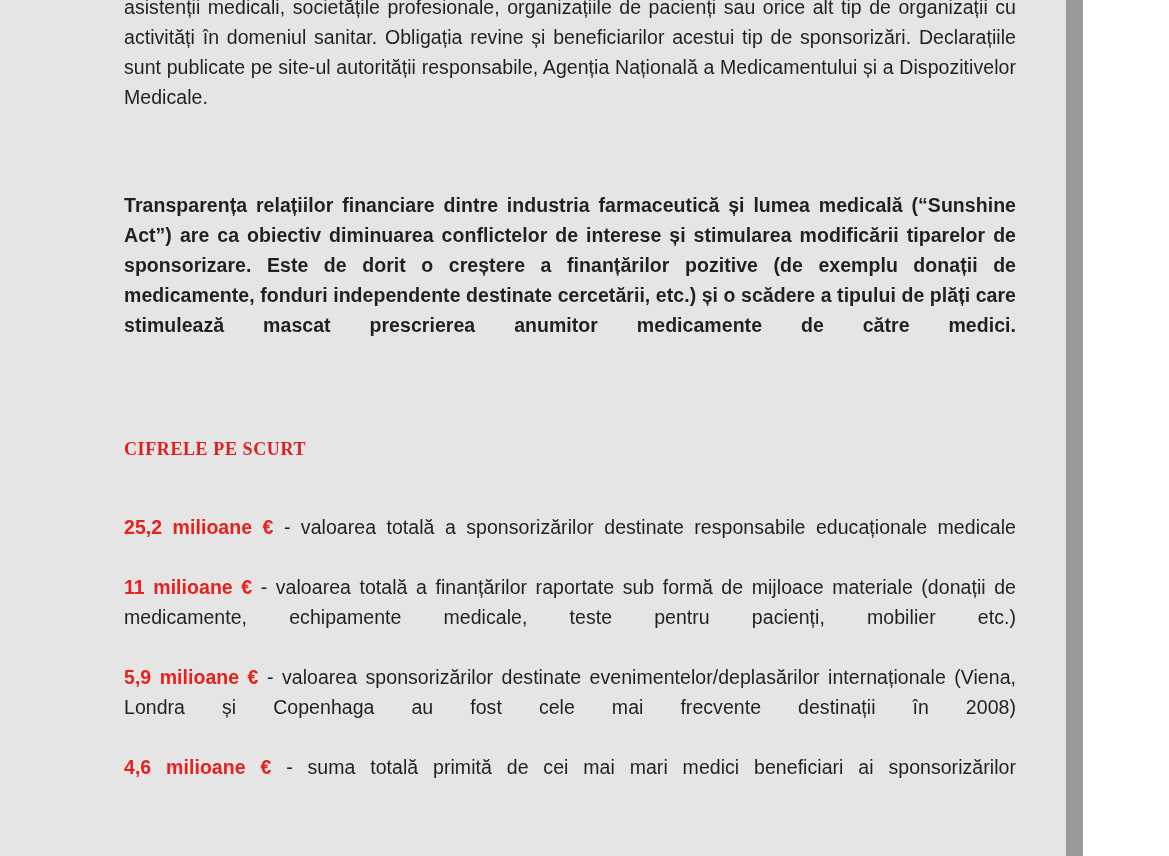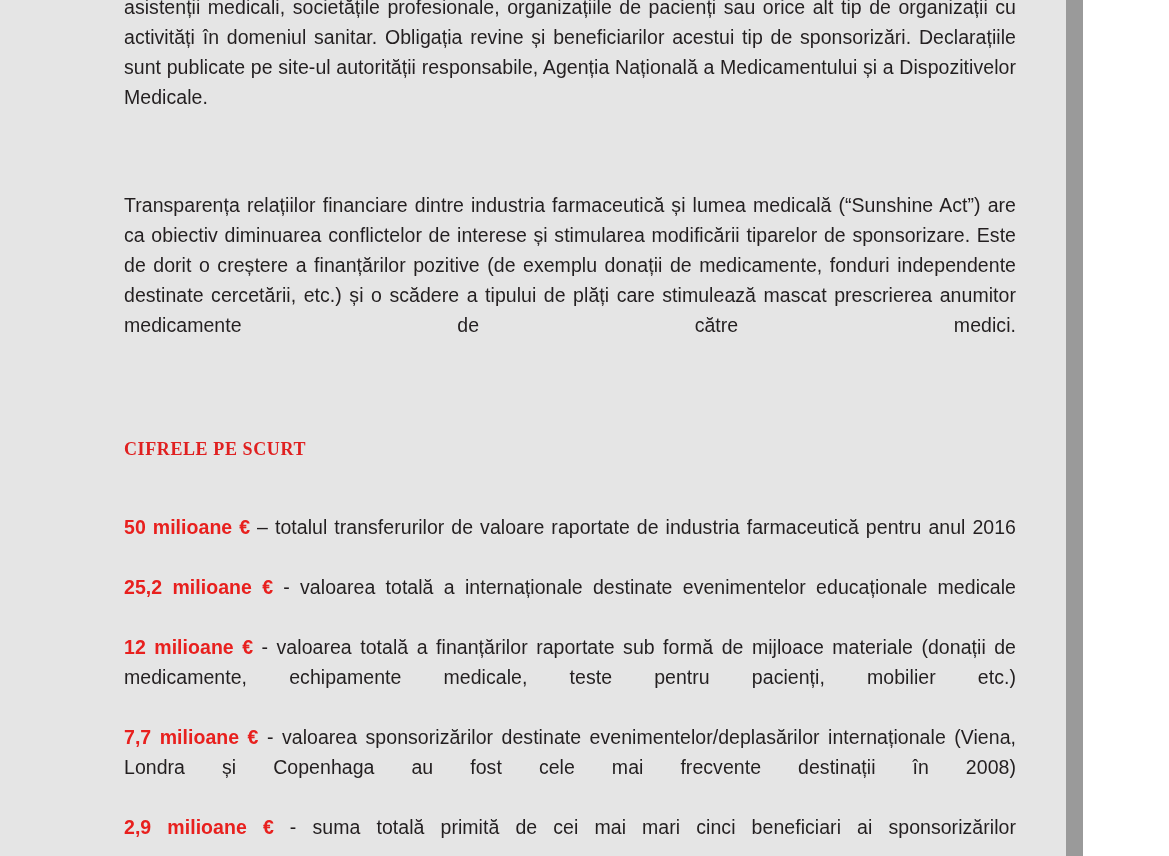--- a/index.html
+++ b/index.html
@@ -44,20 +44,21 @@
     letter-spacing: 0.05px;
   }
 
   
   #para-1 {
     margin-top: -8px;
   }
 
   #para-2 {
     margin-top: 48px;
+    font-weight: bold;
   }
 
   .section-heading {
     font-family: "Liberation Serif", "DejaVu Serif", serif;
     font-weight: bold;
     font-size: 18px;
     line-height: 32px;
     color: #e02020;
     letter-spacing: 0.6px;
     margin: 0;
@@ -106,38 +107,35 @@
   <div id="content">
 
     <p class="para" id="para-1">asistenții medicali, societățile profesionale, organizațiile de pacienți sau orice alt tip de organizații cu activități în domeniul sanitar. Obligația revine și beneficiarilor acestui tip de sponsorizări. Declarațiile sunt publicate pe site-ul autorității responsabile, Agenția Națională a Medicamentului și a Dispozitivelor Medicale.</p>
 
     <p class="para" id="para-2">Transparența relațiilor financiare dintre industria farmaceutică și lumea medicală (“Sunshine Act”) are ca obiectiv diminuarea conflictelor de interese și stimularea modificării tiparelor de sponsorizare. Este de dorit o creștere a finanțărilor pozitive (de exemplu donații de medicamente, fonduri independente destinate cercetării, etc.) și o scădere a tipului de plăți care stimulează mascat prescrierea anumitor medicamente de către medici.</p>
 
     <h2 class="section-heading">CIFRELE PE SCURT</h2>
 
     <ul id="stats-list">
 
+
       <li class="stat-item">
-        <span class="stat-amount">50 milioane €</span><span class="stat-desc"> – totalul transferurilor de valoare raportate de industria farmaceutică pentru anul 2016</span>
+        <span class="stat-amount">25,2 milioane €</span><span class="stat-desc"> - valoarea totală a sponsorizărilor destinate responsabile educaționale medicale</span>
       </li>
 
       <li class="stat-item">
-        <span class="stat-amount">25,2 milioane €</span><span class="stat-desc"> - valoarea totală a internaționale destinate evenimentelor educaționale medicale</span>
+        <span class="stat-amount">11 milioane €</span><span class="stat-desc"> - valoarea totală a finanțărilor raportate sub formă de mijloace materiale (donații de medicamente, echipamente medicale, teste pentru pacienți, mobilier etc.)</span>
       </li>
 
       <li class="stat-item">
-        <span class="stat-amount">12 milioane €</span><span class="stat-desc"> - valoarea totală a finanțărilor raportate sub formă de mijloace materiale (donații de medicamente, echipamente medicale, teste pentru pacienți, mobilier etc.)</span>
+        <span class="stat-amount">5,9 milioane €</span><span class="stat-desc"> - valoarea sponsorizărilor destinate evenimentelor/deplasărilor internaționale (Viena, Londra și Copenhaga au fost cele mai frecvente destinații în 2008)</span>
       </li>
 
       <li class="stat-item">
-        <span class="stat-amount">7,7 milioane €</span><span class="stat-desc"> - valoarea sponsorizărilor destinate evenimentelor/deplasărilor internaționale (Viena, Londra și Copenhaga au fost cele mai frecvente destinații în 2008)</span>
-      </li>
-
-      <li class="stat-item">
-        <span class="stat-amount">2,9 milioane €</span><span class="stat-desc"> - suma totală primită de cei mai mari cinci beneficiari ai sponsorizărilor</span>
+        <span class="stat-amount">4,6 milioane €</span><span class="stat-desc"> - suma totală primită de cei mai mari medici beneficiari ai sponsorizărilor</span>
       </li>
 
     </ul>
 
   </div>
 
   <div id="right-gutter"></div>
 
 </div>
 

